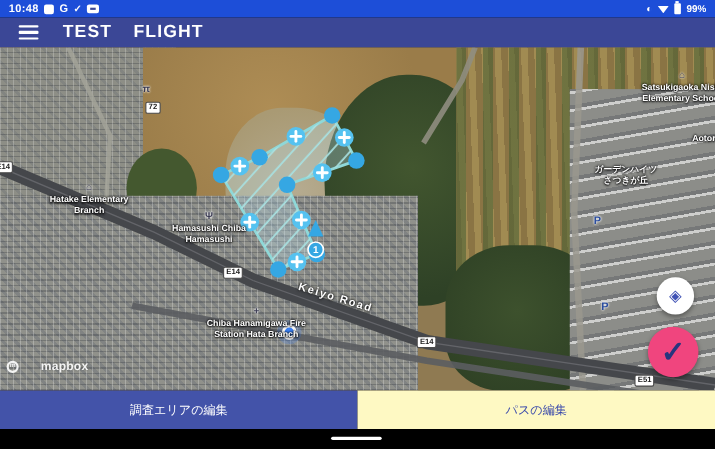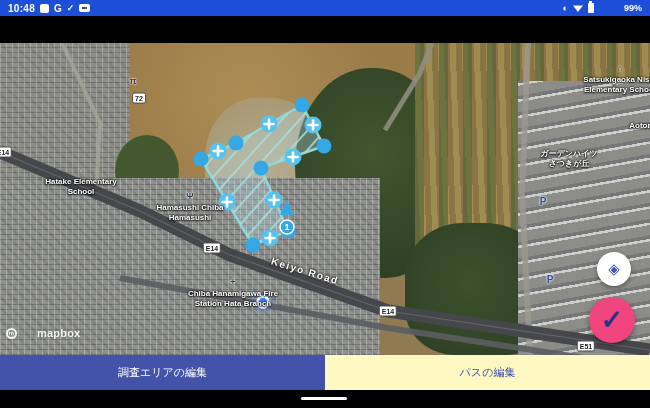--- a/index.html
+++ b/index.html
@@ -11,21 +11,21 @@
   .sb-time{font-size:10px;font-weight:bold;letter-spacing:.3px;}
   .sb-sq{width:9px;height:9px;background:#fff;border-radius:2px;}
   .sb-g{font-size:10px;font-weight:bold;}
   .sb-check{font-size:9px;font-weight:bold;}
   .sb-rect{width:11px;height:8px;background:#fff;border-radius:2px;display:flex;align-items:center;justify-content:center;}
   .sb-rect i{display:block;width:5px;height:1.5px;background:#3b4796;}
   .sb-datasaver{font-size:9px;line-height:1;}
   .sb-wifi{width:10px;height:8px;background:#fff;clip-path:polygon(50% 100%,0 18%,100% 18%);}
   .sb-batt{width:6px;height:10px;background:#fff;border-radius:1px;position:relative;}
   .sb-batt:before{content:"";position:absolute;top:-2px;left:1.5px;width:3px;height:2px;background:#fff;}
-  .sb-pct{font-size:9px;font-weight:bold;margin-left:25px;}
+  .sb-pct{font-size:9px;font-weight:bold;}
 
   
   .header{position:absolute;left:0;top:16px;width:650px;height:27px;background:#3b4796;color:#fff;display:flex;align-items:center;z-index:40;}
   .menu-btn{width:18px;height:13px;margin-left:17px;display:flex;flex-direction:column;justify-content:space-between;cursor:pointer;}
   .menu-btn i{display:block;height:2.4px;background:#fff;border-radius:1px;}
   .header-title{margin-left:22px;font-size:16px;font-weight:bold;letter-spacing:1px;word-spacing:14px;}
 
   
   .map{position:absolute;left:0;top:43px;width:650px;height:312px;background:#8f7a52;overflow:hidden;}
   .map .terrain{position:absolute;}
@@ -90,20 +90,28 @@
         </span>
     </div>
     <div class="sb-right">
       <span class="sb-datasaver">◐</span>
       <span class="sb-wifi"></span>
       <span class="sb-batt"></span>
       <span class="sb-pct">99%</span>
     </div>
   </div>
 
+  <div class="header">
+    <div class="menu-btn">
+        <i></i>
+        <i></i>
+        <i></i>
+      </div>
+    <div class="header-title">TEST FLIGHT</div>
+  </div>
 
   <div class="map">
     <div class="terrain t-field-topleft"></div>
     <div class="terrain t-urban-topleft"></div>
     <div class="terrain t-fields-top"></div>
     <div class="terrain t-forest-small"></div>
     <div class="terrain t-clearing"></div>
     <div class="terrain t-soil-right"></div>
     <div class="terrain t-forest-main"></div>
     <div class="terrain t-fields-right"></div>
@@ -166,21 +174,21 @@
         </g>
     </svg>
 
     <div class="map-labels" id="labels-layer">
         <div class="map-label" style="left: 133px; top: 33px;">
           <span class="poi-glyph">π</span>
         </div>
         <div class="map-label" style="left: 81px; top: 122px;">
           <span class="poi-glyph">⌂</span>
           <div>Hatake Elementary</div>
-          <div>School</div>
+          <div>Branch</div>
         </div>
         <div class="map-label" style="left: 190px; top: 148px;">
           <span class="poi-glyph">Ψ</span>
           <div>Hamasushi Chiba</div>
           <div>Hamasushi</div>
         </div>
         <div class="map-label" style="left: 233px; top: 234px;">
           <span class="poi-glyph">+</span>
           <div>Chiba Hanamigawa Fire</div>
           <div>Station Hata Branch</div>

